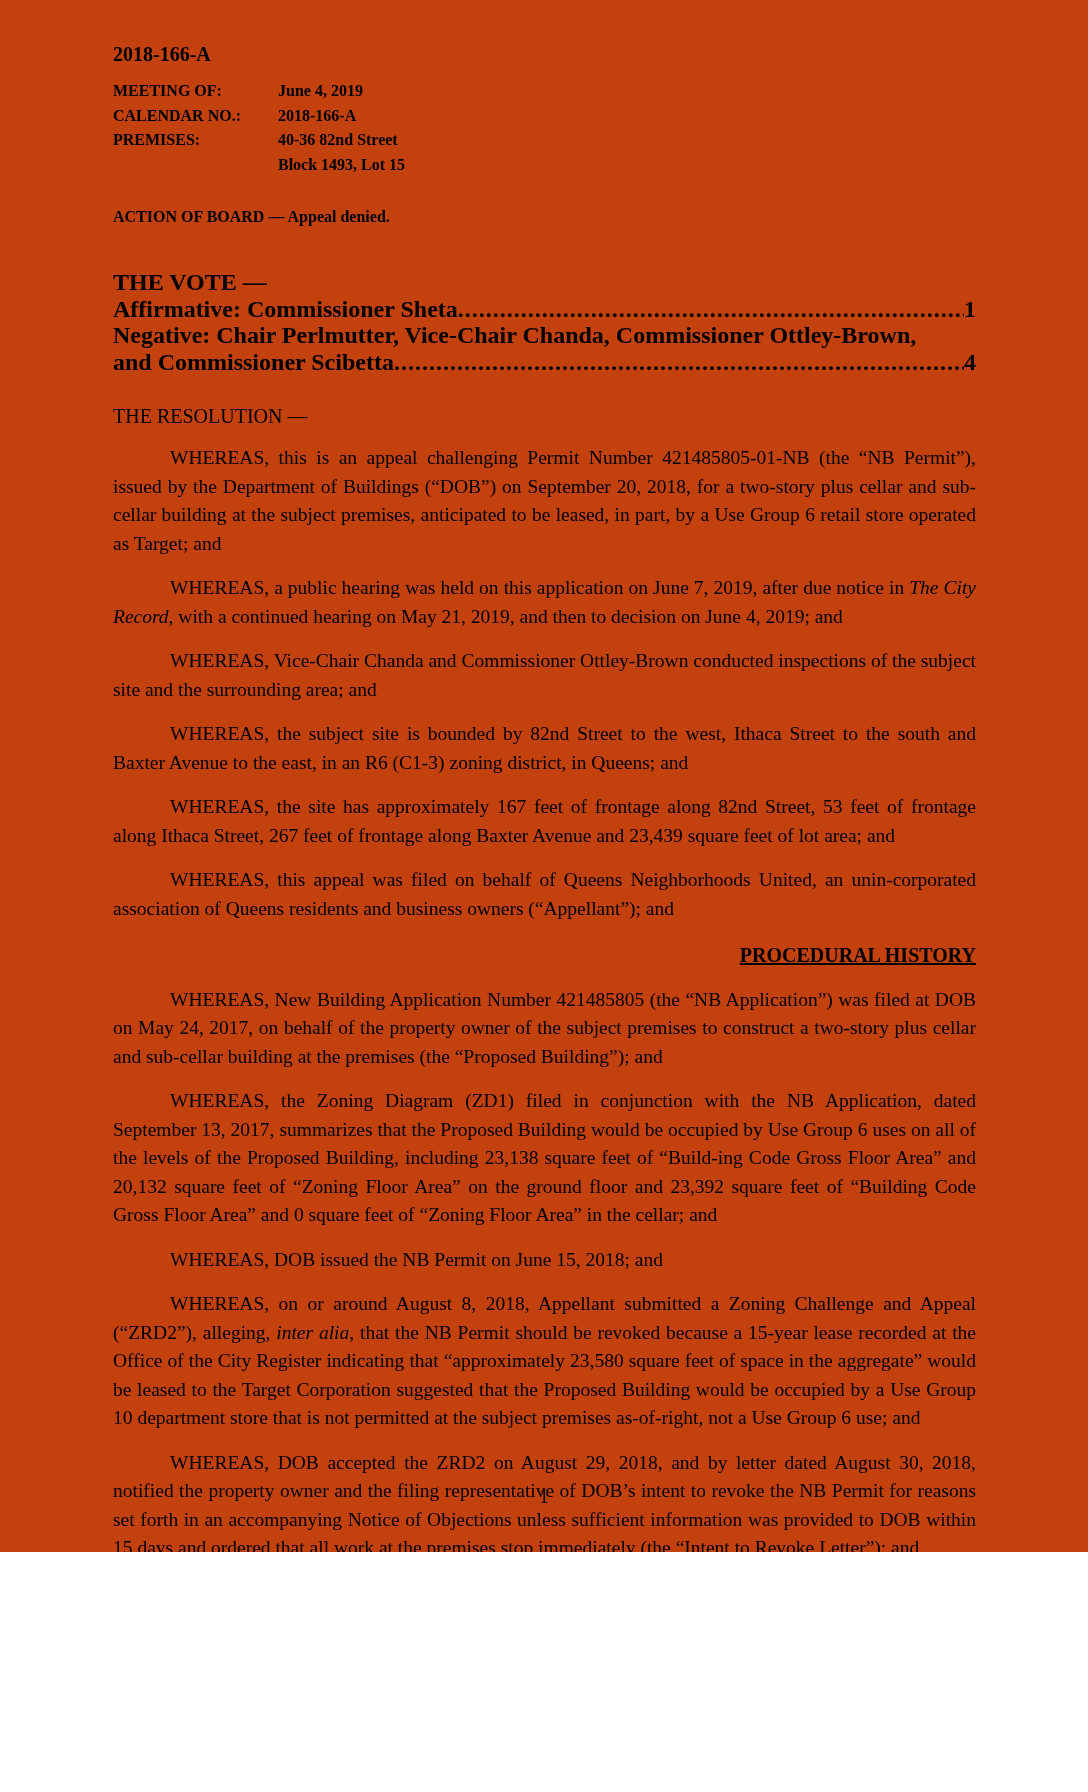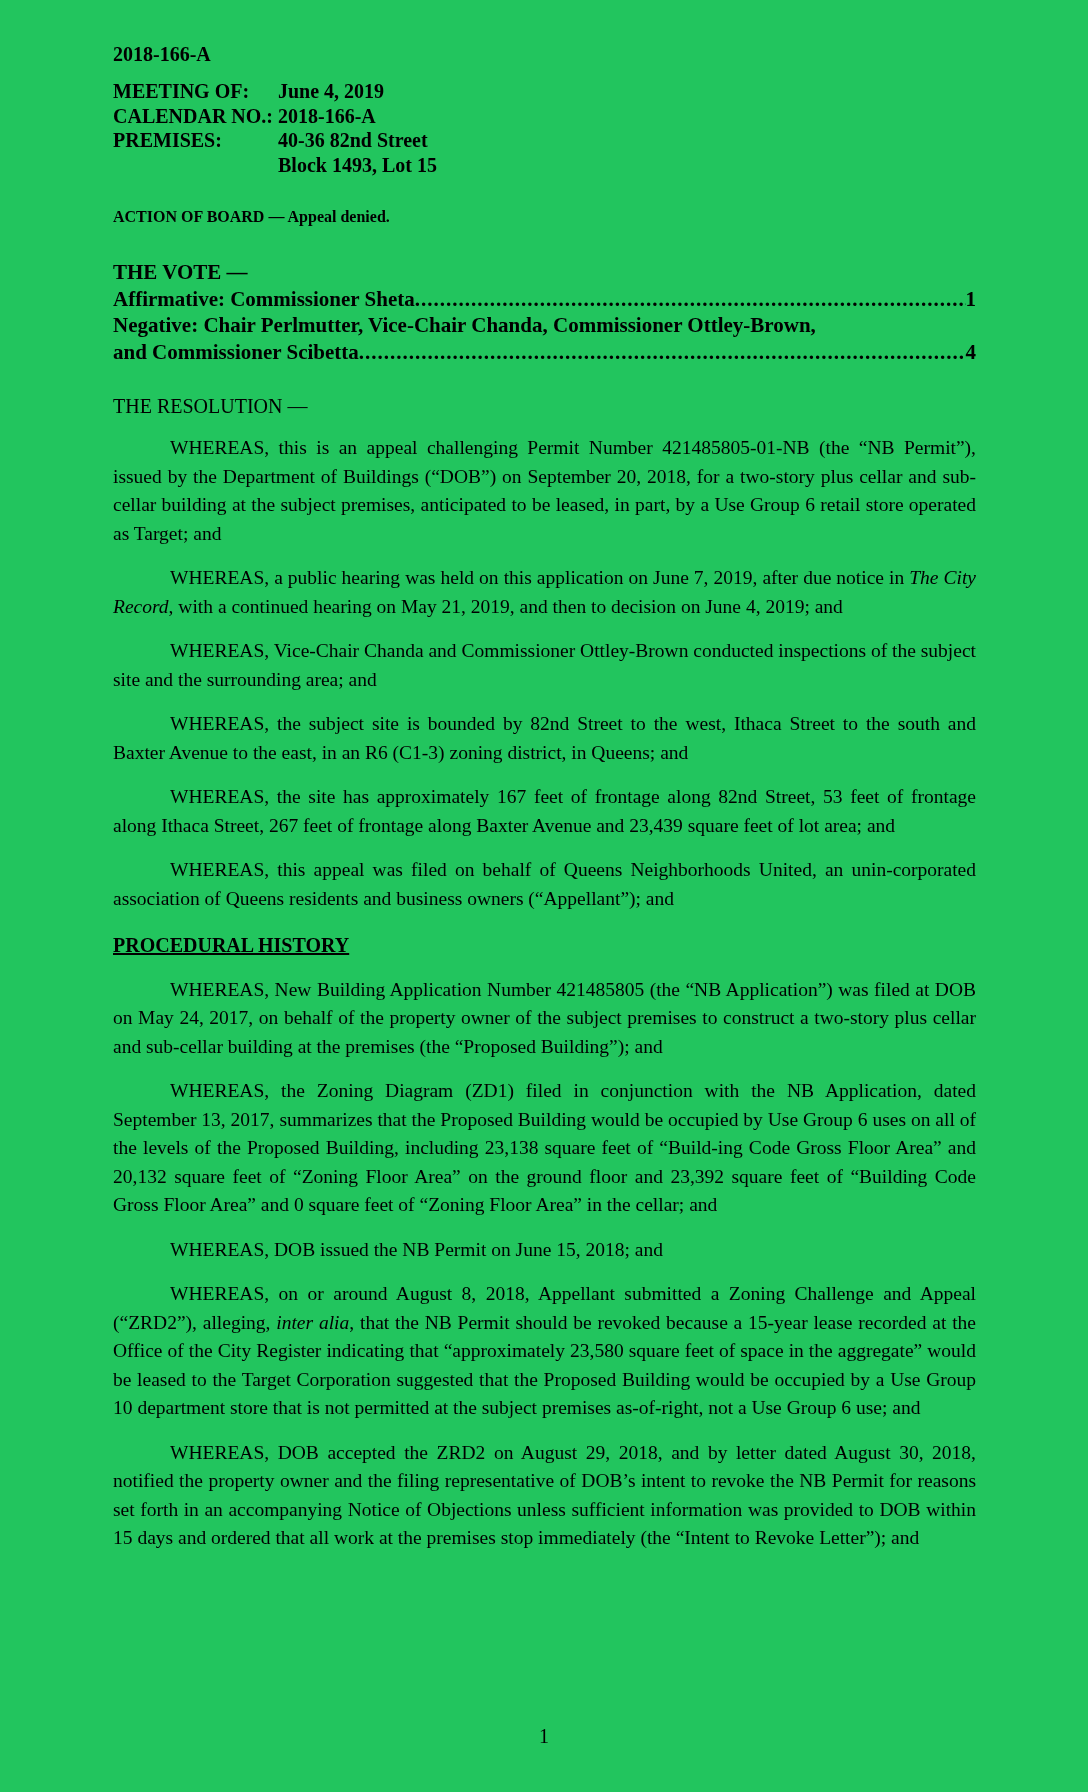--- a/index.html
+++ b/index.html
@@ -3,50 +3,50 @@
 <meta charset="utf-8">
 <style>
   html, body {
     margin: 0;
     padding: 0;
     background: #ffffff;
   }
   .page {
     position: relative;
     width: 1088px;
-    height: 1792px;
-    background: #22c55e;
+    height: 1552px;
+    background: #c2410c;
     color: #000000;
     font-family: "Liberation Serif", "DejaVu Serif", serif;
     box-sizing: border-box;
     padding: 42px 112px 0 113px;
     overflow: hidden;
   }
   .docket {
     font-size: 20px;
     font-weight: bold;
     line-height: 24px;
   }
   .meta {
     margin-top: 13px;
-    font-size: 20px;
+    font-size: 16px;
     font-weight: bold;
     line-height: 24.5px;
   }
   .meta-row { display: flex; }
   .meta-label { width: 165px; flex: 0 0 165px; }
   .action {
     margin-top: 28px;
     font-size: 16px;
     font-weight: bold;
     line-height: 24px;
   }
   .vote {
-    margin-top: 30px;
-    font-size: 21px;
+    margin-top: 40px;
+    font-size: 24px;
     font-weight: bold;
     line-height: 26.5px;
   }
   .vote-line { display: flex; align-items: flex-end; }
   .vote-text { white-space: nowrap; }
   .vote-leader {
     flex: 1;
     overflow: hidden;
     white-space: nowrap;
     letter-spacing: 1px;
@@ -70,21 +70,21 @@
     margin: 16px 0 0 0;
     text-indent: 57px;
   }
   .b { font-weight: normal; }
   .i { font-style: italic; }
   .section-heading {
     margin-top: 18px;
     font-size: 20px;
     font-weight: bold;
     text-decoration: underline;
-    text-align: left;
+    text-align: right;
   }
   .footer-page-number {
     position: absolute;
     left: 0;
     right: 0;
     bottom: 44px;
     text-align: center;
     font-size: 20px;
   }
 </style>

